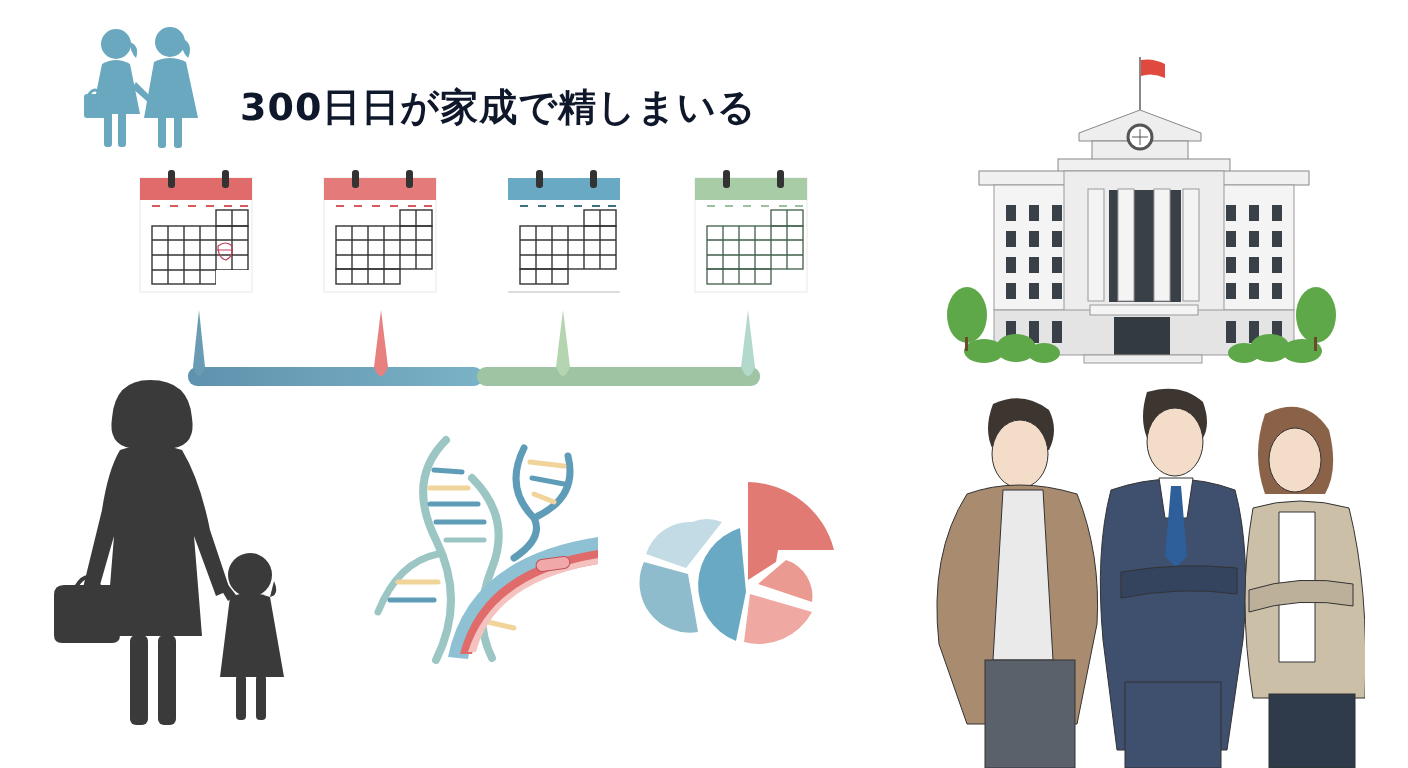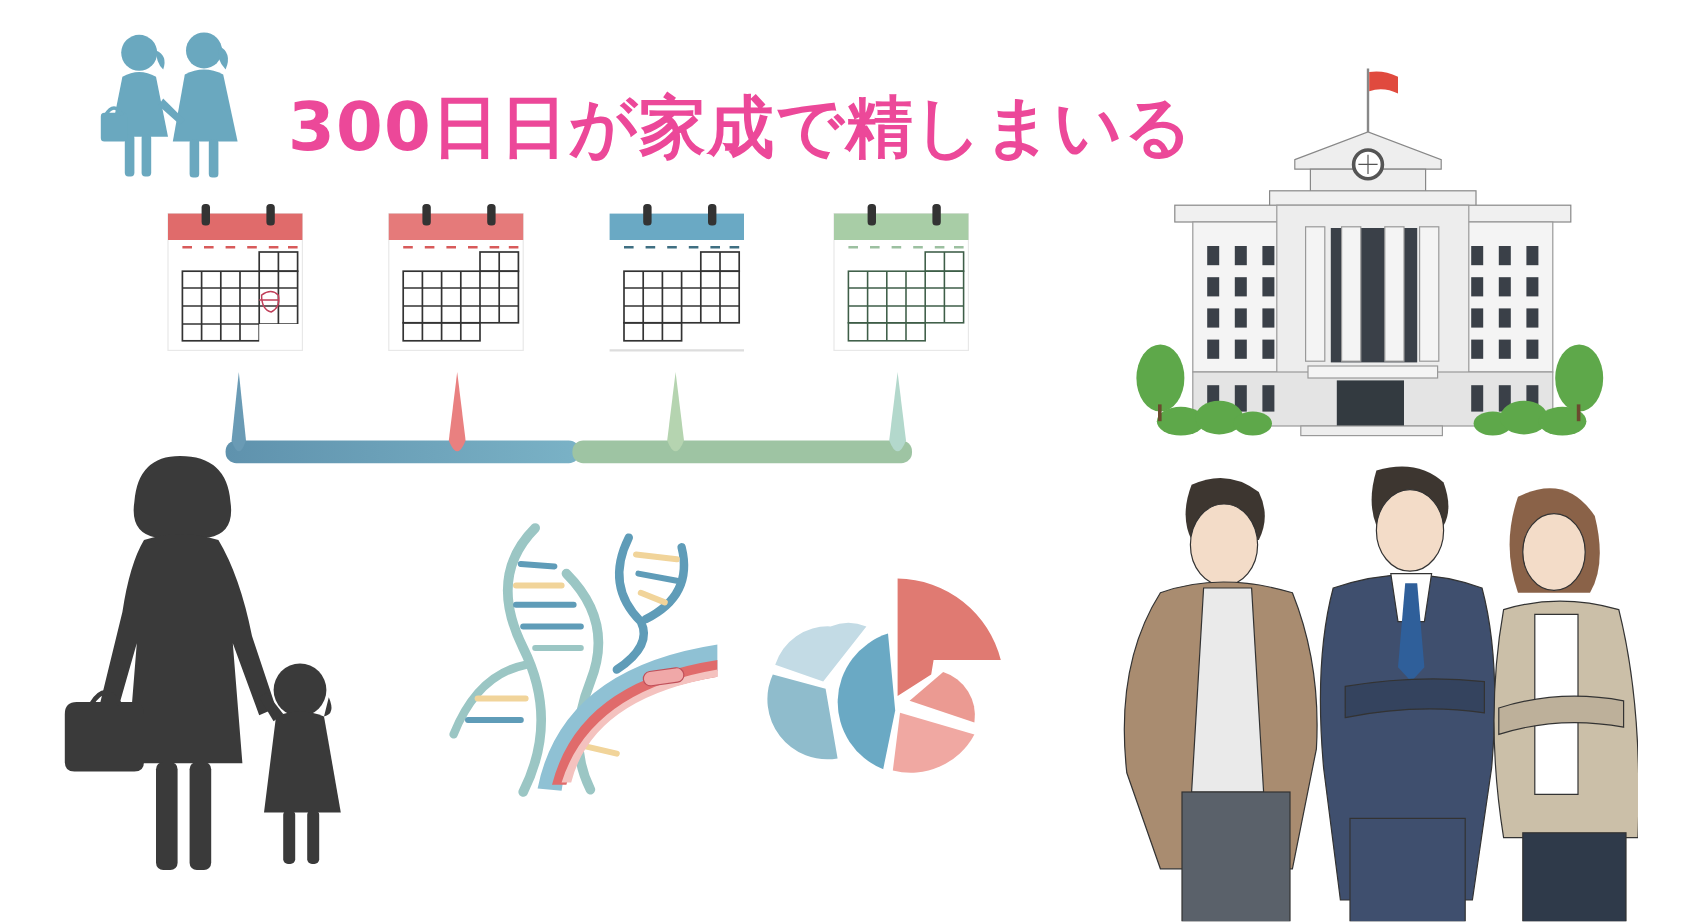--- a/index.html
+++ b/index.html
@@ -1,18 +1,18 @@
 <!DOCTYPE html>
 <html><head>
 <meta charset="utf-8">
 <style>
   html,body{margin:0;padding:0;background:#ffffff;}
   body{width:1408px;height:768px;position:relative;overflow:hidden;font-family:"DejaVu Sans","Liberation Sans",sans-serif;}
   .abs{position:absolute;}
-  .title{left:240px;top:72px;font-size:56px;font-weight:bold;color:#ec4899;letter-spacing:1px;white-space:nowrap;line-height:70px;}
+  .title{left:240px;top:72px;font-size:38px;font-weight:bold;color:#0f172a;letter-spacing:1px;white-space:nowrap;line-height:70px;}
   svg{display:block;}
 </style>
 </head>
 <body>
 
 <div class="abs" style="left:78px;top:22px;width:125px;height:132px;">
   <svg width="125" height="132" viewBox="0 0 125 132">
     <g fill="#6aa8bf">
       <circle cx="38" cy="22" r="15"></circle>
       <path d="M52 20 q10 4 6 16 q-6-6-6-16z"></path>

